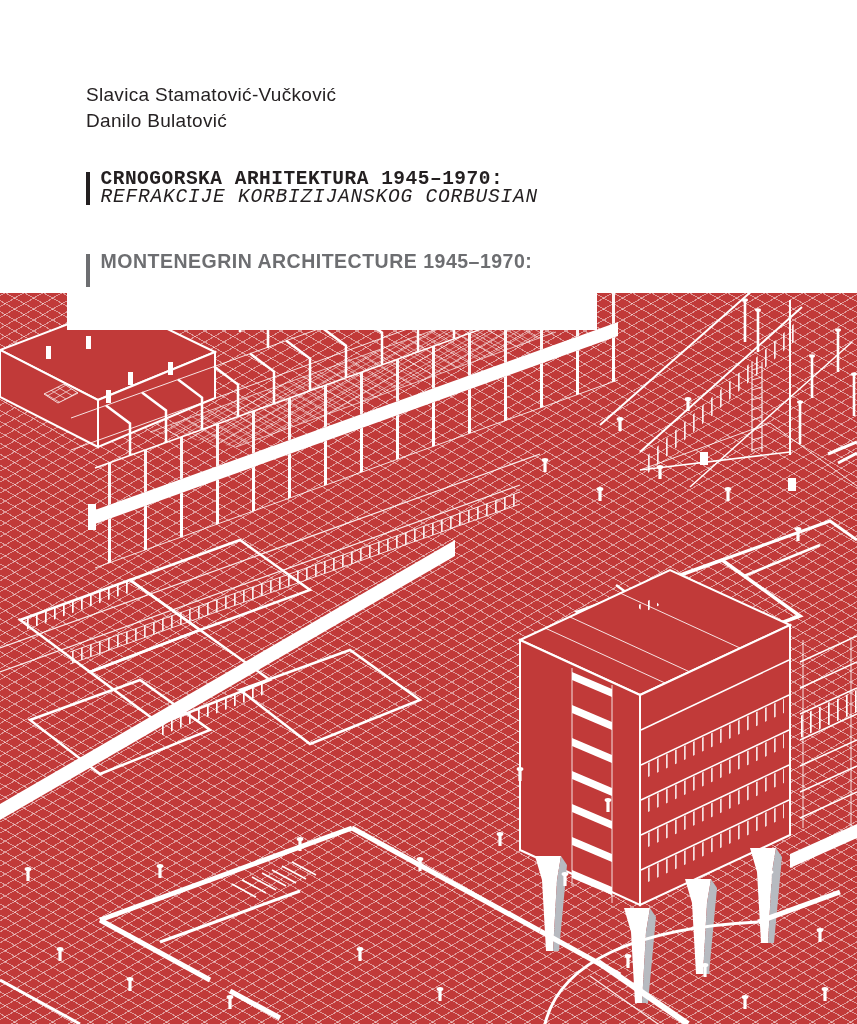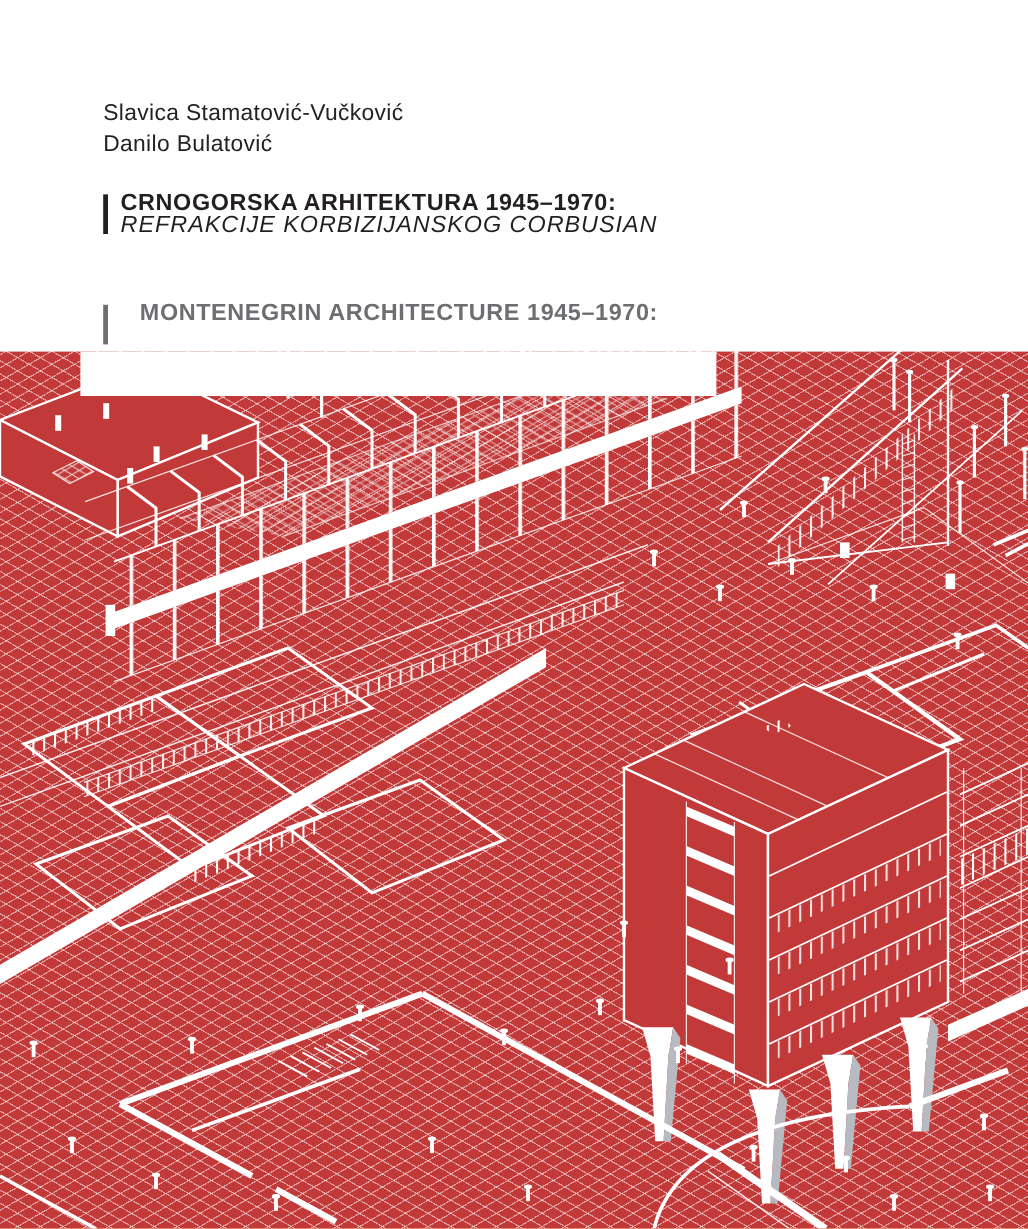--- a/index.html
+++ b/index.html
@@ -4,40 +4,40 @@
 <style>
   :root{
     --red:#c13a39;
     --grid:rgba(255,255,255,0.48);
     --black:#231f20;
     --gray:#6d6e71;
     --leg:#b7bac0;
   }
   html,body{margin:0;padding:0;background:#e8e8e8;}
   .cover{
-    position:relative;width:857px;height:1024px;overflow:hidden;background:#fdba74;
+    position:relative;width:857px;height:1024px;overflow:hidden;background:#7dd3fc;
     font-family:"Liberation Sans",sans-serif;
   }
   
   .art{
     position:absolute;inset:0;
     background-color:var(--red);
     background-image:
       repeating-linear-gradient(150deg, rgba(0,0,0,0) 0px, rgba(0,0,0,0) 8.5px, var(--grid) 8.5px, var(--grid) 9.5px),
       repeating-linear-gradient(30deg,  rgba(0,0,0,0) 0px, rgba(0,0,0,0) 8.5px, var(--grid) 8.5px, var(--grid) 9.5px);
   }
   .art svg{position:absolute;inset:0;}
   
   .header-white{position:absolute;left:0;top:0;width:857px;height:293px;background:#fff;z-index:2;}
   .header-ext{position:absolute;left:67px;top:293px;width:530px;height:37px;background:#fff;z-index:2;}
   .text-layer{position:absolute;inset:0;z-index:3;}
   .authors{position:absolute;left:86px;top:82px;font-size:19px;line-height:25.5px;color:#262223;letter-spacing:.3px;}
   .tblock{position:absolute;left:86px;display:flex;align-items:flex-start;}
-  .tb-me{top:161px;}
-  .tb-en{top:253px;gap:16px;}
+  .tb-me{top:171px;font-family:Liberation Mono, monospace;}
+  .tb-en{top:253px;}
   .bar{width:3.5px;height:33px;margin-right:11px;margin-top:1px;flex:0 0 auto;}
   .bar-black{background:var(--black);}
   .bar-gray{background:var(--gray);}
   .tlines{font-size:19.5px;line-height:17.6px;white-space:nowrap;}
   .t-bold{font-weight:bold;letter-spacing:.5px;}
   .t-italic{font-style:italic;font-weight:normal;letter-spacing:.8px;}
   .c-black{color:var(--black);}
   .c-gray{color:var(--gray);}
   
   .face{fill:var(--red);stroke:#fff;stroke-width:2;}

